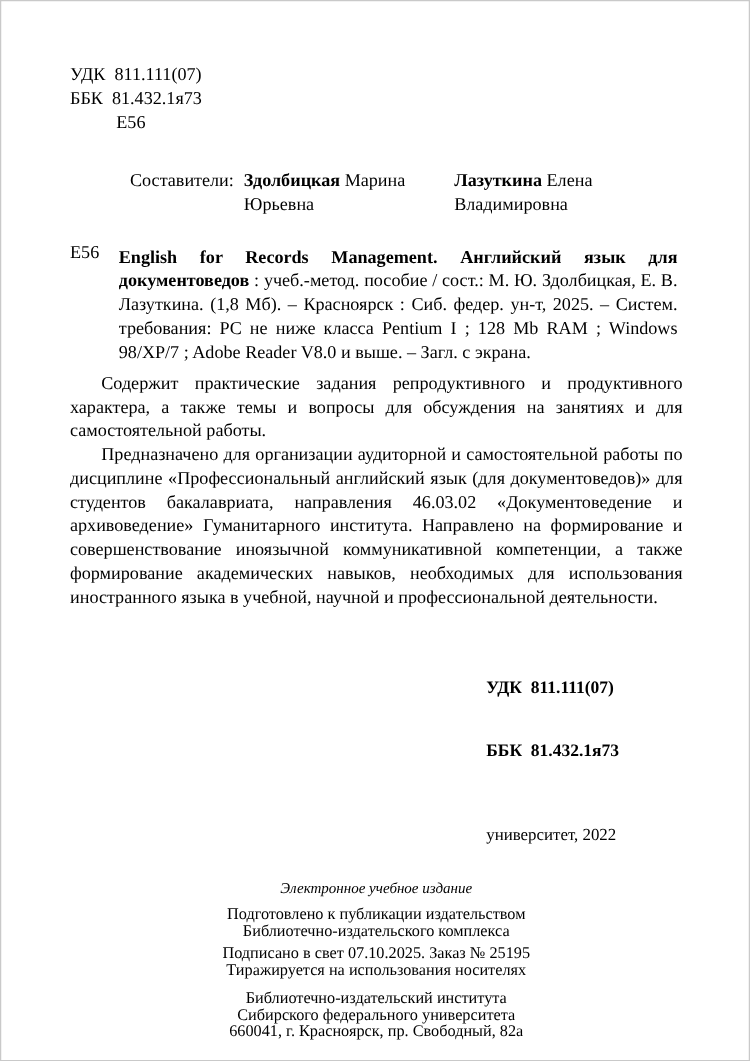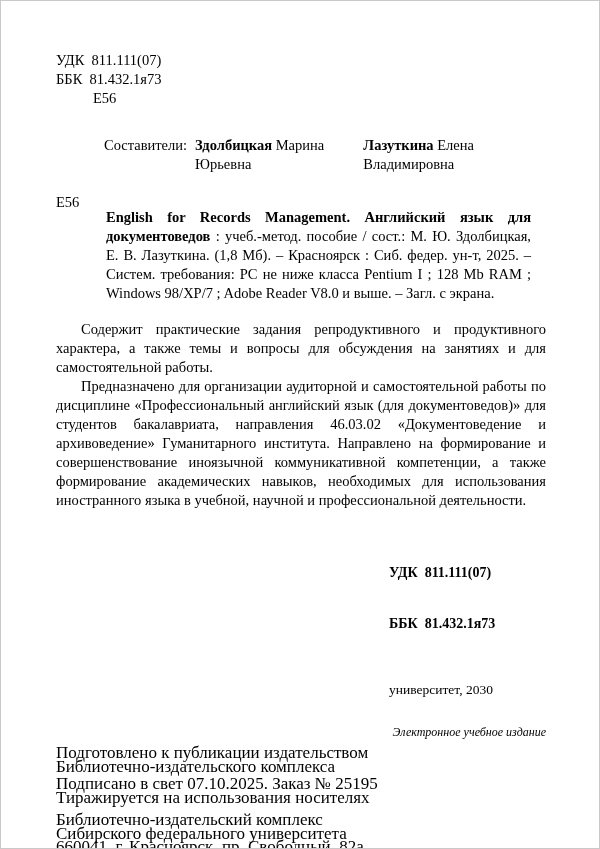--- a/index.html
+++ b/index.html
@@ -50,21 +50,21 @@
     margin-top: 19px;
     display: flex;
     font-size: 14.5px;
     line-height: 19px;
   }
   .entry-code {
     width: 35px;
     flex: 0 0 35px;
   }
   .entry p {
-    margin: 15px;
+    margin: 4px;
     flex: 1;
     text-align: justify;
   }
   .annotation p {
     margin: 0;
     font-size: 14.5px;
     line-height: 19px;
     text-align: justify;
     text-indent: 25px;
   }
@@ -80,27 +80,28 @@
     white-space: pre-wrap;
   }
   .copyright {
     margin-top: 16px;
     margin-left: 333px;
     font-size: 13.5px;
     line-height: 16px;
   }
   .edition-note {
     margin-top: 27px;
-    text-align: right;
+    text-align: center;
     font-style: italic;
     font-size: 12px;
     line-height: 14px;
   }
   .imprint-group {
-    font-size: 17px;
+    text-align: center;
+    font-size: 13px;
     line-height: 13.5px;
   }
   .imprint-prepared { margin-top: 7px; }
   .imprint-release  { margin-top: 4px; }
   .imprint-publisher{ margin-top: 9px; }
   b { font-weight: bold; }
 </style>
 </head>
 <body>
 
@@ -130,36 +131,36 @@
       <p>Содержит практические задания репродуктивного и продуктивного характера, а также темы и вопросы для обсуждения на занятиях и для самостоятельной работы.</p>
       <p>Предназначено для организации аудиторной и самостоятельной работы по дисциплине «Профессиональный английский язык (для документоведов)» для студентов бакалавриата, направления 46.03.02 «Документоведение и архивоведение» Гуманитарного института. Направлено на формирование и совершенствование иноязычной коммуникативной компетенции, а также формирование академических навыков, необходимых для использования иностранного языка в учебной, научной и профессиональной деятельности.</p>
     </div>
 
     <div class="footer-codes">
       <div>УДК  811.111(07)</div>
       <div>ББК  81.432.1я73</div>
     </div>
 
     <div class="copyright">
-      <div>университет, 2030</div>
+      <div>университет, 2022</div>
     </div>
 
     <div class="edition-note">Электронное учебное издание</div>
 
     <div class="imprint-group imprint-prepared">
       <div>Подготовлено к публикации издательством</div>
       <div>Библиотечно-издательского комплекса</div>
     </div>
 
     <div class="imprint-group imprint-release">
       <div>Подписано в свет 07.10.2025. Заказ № 25195</div>
       <div>Тиражируется на использования носителях</div>
     </div>
 
     <div class="imprint-group imprint-publisher">
-      <div>Библиотечно-издательский комплекс</div>
+      <div>Библиотечно-издательский института</div>
       <div>Сибирского федерального университета</div>
       <div>660041, г. Красноярск, пр. Свободный, 82а</div>
 
     </div>
 
   </div>
 </div>
 
 </body></html>

